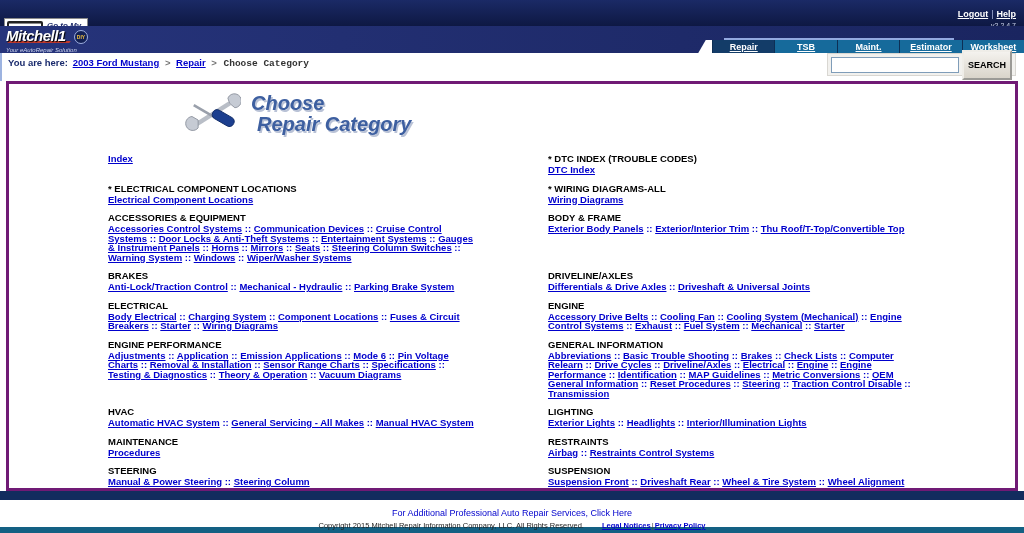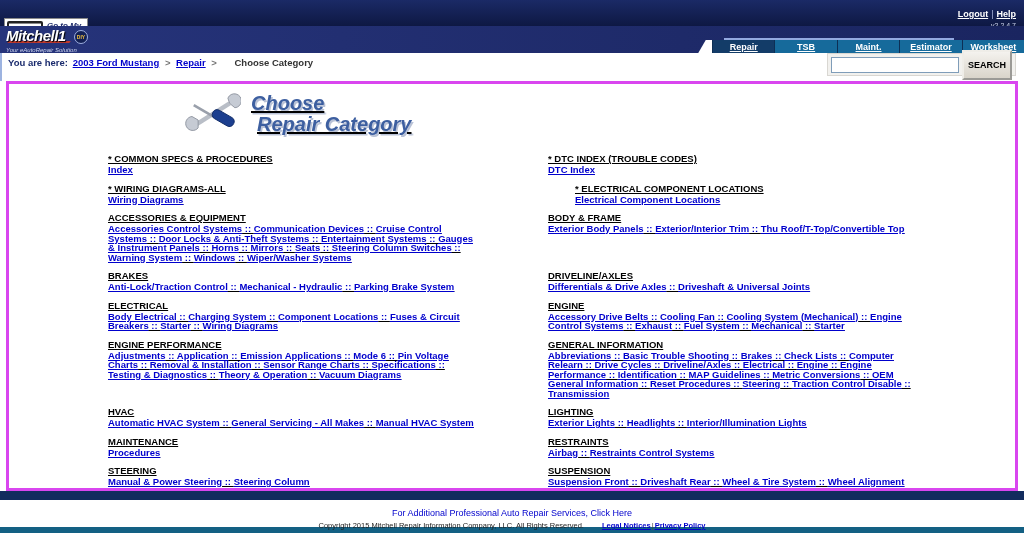--- a/index.html
+++ b/index.html
@@ -40,31 +40,31 @@
     align-items:center; justify-content:center; cursor:pointer; }
   .tab.active { background:#133c68; }
   .tab span { color:#fff; font-size:9px; font-weight:bold; text-decoration:underline; }
 
   
   .crumb-row { height:28px; background:#fff; position:relative; border-left:2px solid #9db3e0; }
   .breadcrumb { position:absolute; left:6px; top:4px; font-size:9.5px; }
   .crumb-prefix { color:#1a2b6d; font-weight:bold; }
   .crumb-link { color:#0000cc; font-weight:bold; text-decoration:underline; cursor:pointer; margin:0 2px; }
   .crumb-sep { color:#777; font-weight:bold; margin:0 1px; }
-  .crumb-current { color:#333; font-weight:bold; margin-left:14px; }
+  .crumb-current { color:#333; font-weight:bold; margin-left:3px;font-family:Liberation Mono, monospace; }
   .search-panel { position:absolute; right:8px; top:0; height:23px; background:#f2f1ee;
     border:1px solid #d9d7d2; display:flex; align-items:center; padding:0 3px; }
   .search-input { width:128px; height:16px; border:1px solid #7f9db9; font-size:10px; padding:0 2px; margin-right:3px; }
   .search-btn { height:30px; background:linear-gradient(#f4f2ee,#d9d4ca); border:2px outset #efede8;
     font-size:9px; font-weight:bold; color:#000; padding:0 4px; cursor:pointer;
     font-family:"Liberation Sans", sans-serif; }
 
   
-  .main-panel { height:410px; margin:0 6px; border:3px solid #d946ef; background:#fff;
-    overflow:hidden; padding-top:7px;text-decoration:underline; }
+  .main-panel { height:410px; margin:0 6px; border:3px solid #701a75; background:#fff;
+    overflow:hidden; padding-top:7px; }
   .title-block { display:flex; align-items:flex-start; margin-left:176px; height:48px; }
   .tools-icon { width:56px; height:44px; margin-right:10px; }
   .title-text { font-size:20px; line-height:21px; font-weight:bold; font-style:italic;
     color:#3d5fa0; text-shadow:1.5px 1.5px 0 #b9c2d6; margin-top:2px; }
   .title-text .t2 { margin-left:6px; }
 
   .category-table { margin:14px 0 0 99px; }
   .cat-row { display:flex; margin-bottom:8px; }
   .cat-cell { flex:none; }
   .cat-cell.left { width:440px; }
@@ -156,36 +156,35 @@
       <rect x="30" y="24" width="27" height="11" rx="5" transform="rotate(30 43 30)" fill="#1c3f8f" stroke="#0e2a66"></rect>
     </svg>
     <div class="title-text">
       <div class="t1">Choose</div>
       <div class="t2">Repair Category</div>
     </div>
   </div>
   <div class="category-table">
       <div class="cat-row">
         <div class="cat-cell left">
-          <div class="cat-heading">* COMMON SPECS &amp; PROCEDURES</div>
           <div class="cat-links"><span class="cat-link">Index</span></div>
         </div>
         <div class="cat-cell right">
           <div class="cat-heading">* DTC INDEX (TROUBLE CODES)</div>
           <div class="cat-links"><span class="cat-link">DTC Index</span></div>
         </div>
       </div>
       <div class="cat-row">
+        <div class="cat-cell left">
+          <div class="cat-heading">* ELECTRICAL COMPONENT LOCATIONS</div>
+          <div class="cat-links"><span class="cat-link">Electrical Component Locations</span></div>
+        </div>
         <div class="cat-cell right">
           <div class="cat-heading">* WIRING DIAGRAMS-ALL</div>
           <div class="cat-links"><span class="cat-link">Wiring Diagrams</span></div>
-        </div>
-        <div class="cat-cell left">
-          <div class="cat-heading">* ELECTRICAL COMPONENT LOCATIONS</div>
-          <div class="cat-links"><span class="cat-link">Electrical Component Locations</span></div>
         </div>
       </div>
       <div class="cat-row">
         <div class="cat-cell left">
           <div class="cat-heading">ACCESSORIES &amp; EQUIPMENT</div>
           <div class="cat-links"><span class="cat-link">Accessories Control Systems</span><span class="sep"> :: </span><span class="cat-link">Communication Devices</span><span class="sep"> :: </span><span class="cat-link">Cruise Control Systems</span><span class="sep"> :: </span><span class="cat-link">Door Locks &amp; Anti-Theft Systems</span><span class="sep"> :: </span><span class="cat-link">Entertainment Systems</span><span class="sep"> :: </span><span class="cat-link">Gauges &amp; Instrument Panels</span><span class="sep"> :: </span><span class="cat-link">Horns</span><span class="sep"> :: </span><span class="cat-link">Mirrors</span><span class="sep"> :: </span><span class="cat-link">Seats</span><span class="sep"> :: </span><span class="cat-link">Steering Column Switches</span><span class="sep"> :: </span><span class="cat-link">Warning System</span><span class="sep"> :: </span><span class="cat-link">Windows</span><span class="sep"> :: </span><span class="cat-link">Wiper/Washer Systems</span></div>
         </div>
         <div class="cat-cell right">
           <div class="cat-heading">BODY &amp; FRAME</div>
           <div class="cat-links"><span class="cat-link">Exterior Body Panels</span><span class="sep"> :: </span><span class="cat-link">Exterior/Interior Trim</span><span class="sep"> :: </span><span class="cat-link">Thu Roof/T-Top/Convertible Top</span></div>

